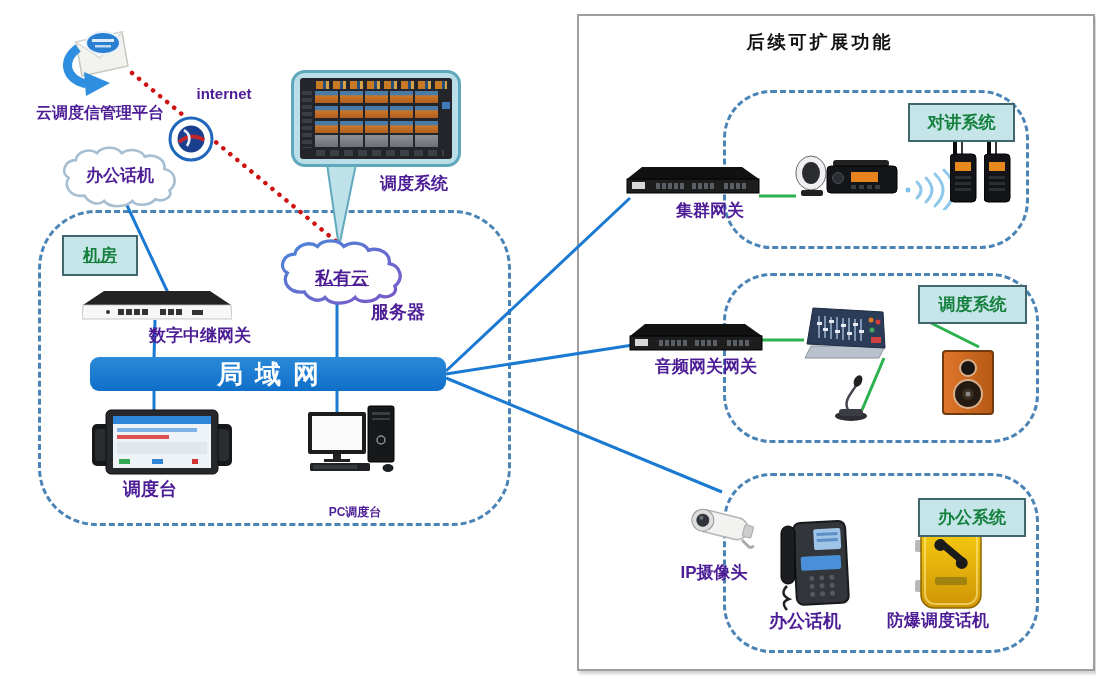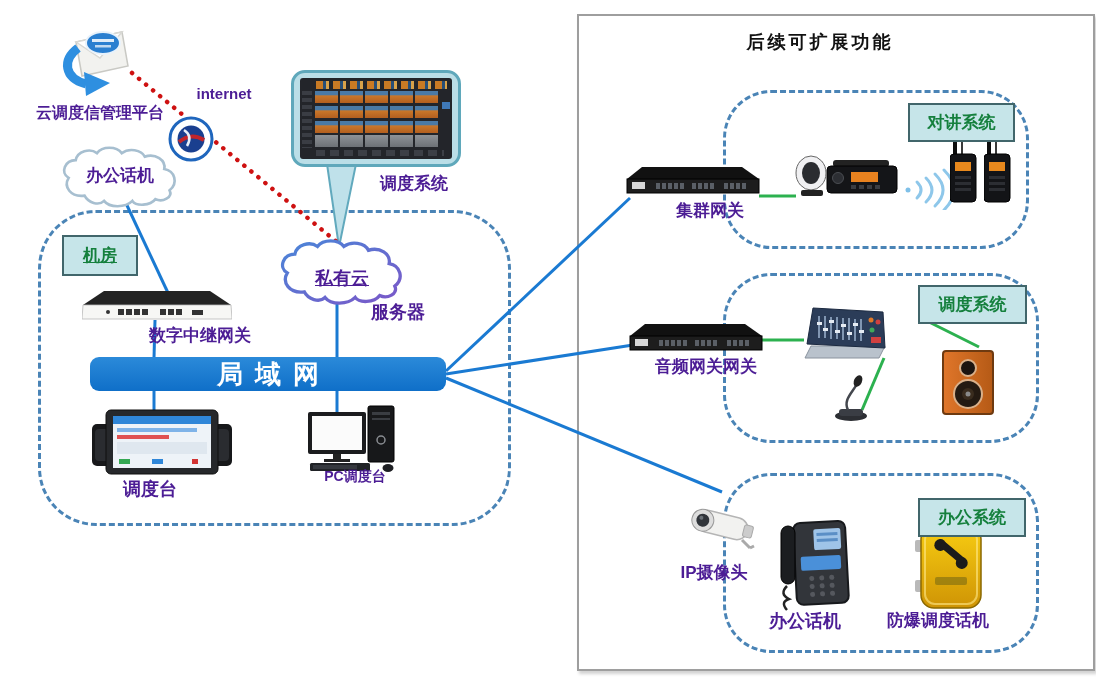--- a/index.html
+++ b/index.html
@@ -205,21 +205,21 @@
       <rect x="18" y="55" width="26" height="3" fill="#222"></rect>
       <rect x="62" y="2" width="26" height="56" rx="2" fill="#17181a" stroke="#000"></rect>
       <rect x="66" y="8" width="18" height="3" fill="#3a3d42"></rect>
       <rect x="66" y="14" width="18" height="2" fill="#3a3d42"></rect>
       <circle cx="75" cy="36" r="4" fill="none" stroke="#8a8d92" stroke-width="1.5"></circle>
       <rect x="4" y="59" width="60" height="8" rx="1.5" fill="#202226"></rect>
       <rect x="7" y="61" width="44" height="4" fill="#35383e"></rect>
       <ellipse cx="82" cy="64" rx="5.5" ry="4" fill="#1d1e22"></ellipse>
     </svg>
   </div>
-  <div class="lbl" style="left:300px;top:468px;width:110px;font-size:14px;">PC调度台</div>
+  <div class="lbl" style="left:300px;top:506px;width:110px;font-size:12px;">PC调度台</div>
 
   <div class="dev" style="left:626px;top:166px;">
     <svg width="134" height="30" viewBox="0 0 134 30">
       <polygon points="16,1 116,1 133,13 1,13" fill="#111"></polygon>
       <rect x="1" y="13" width="132" height="14" fill="#1d1d1d" stroke="#000"></rect>
       <rect x="6" y="16" width="13" height="7" fill="#d8d8d8"></rect>
       <g fill="#5a5f66">
         <rect x="30" y="17" width="4" height="6"></rect>
           <rect x="36" y="17" width="4" height="6"></rect>
           <rect x="42" y="17" width="4" height="6"></rect>

